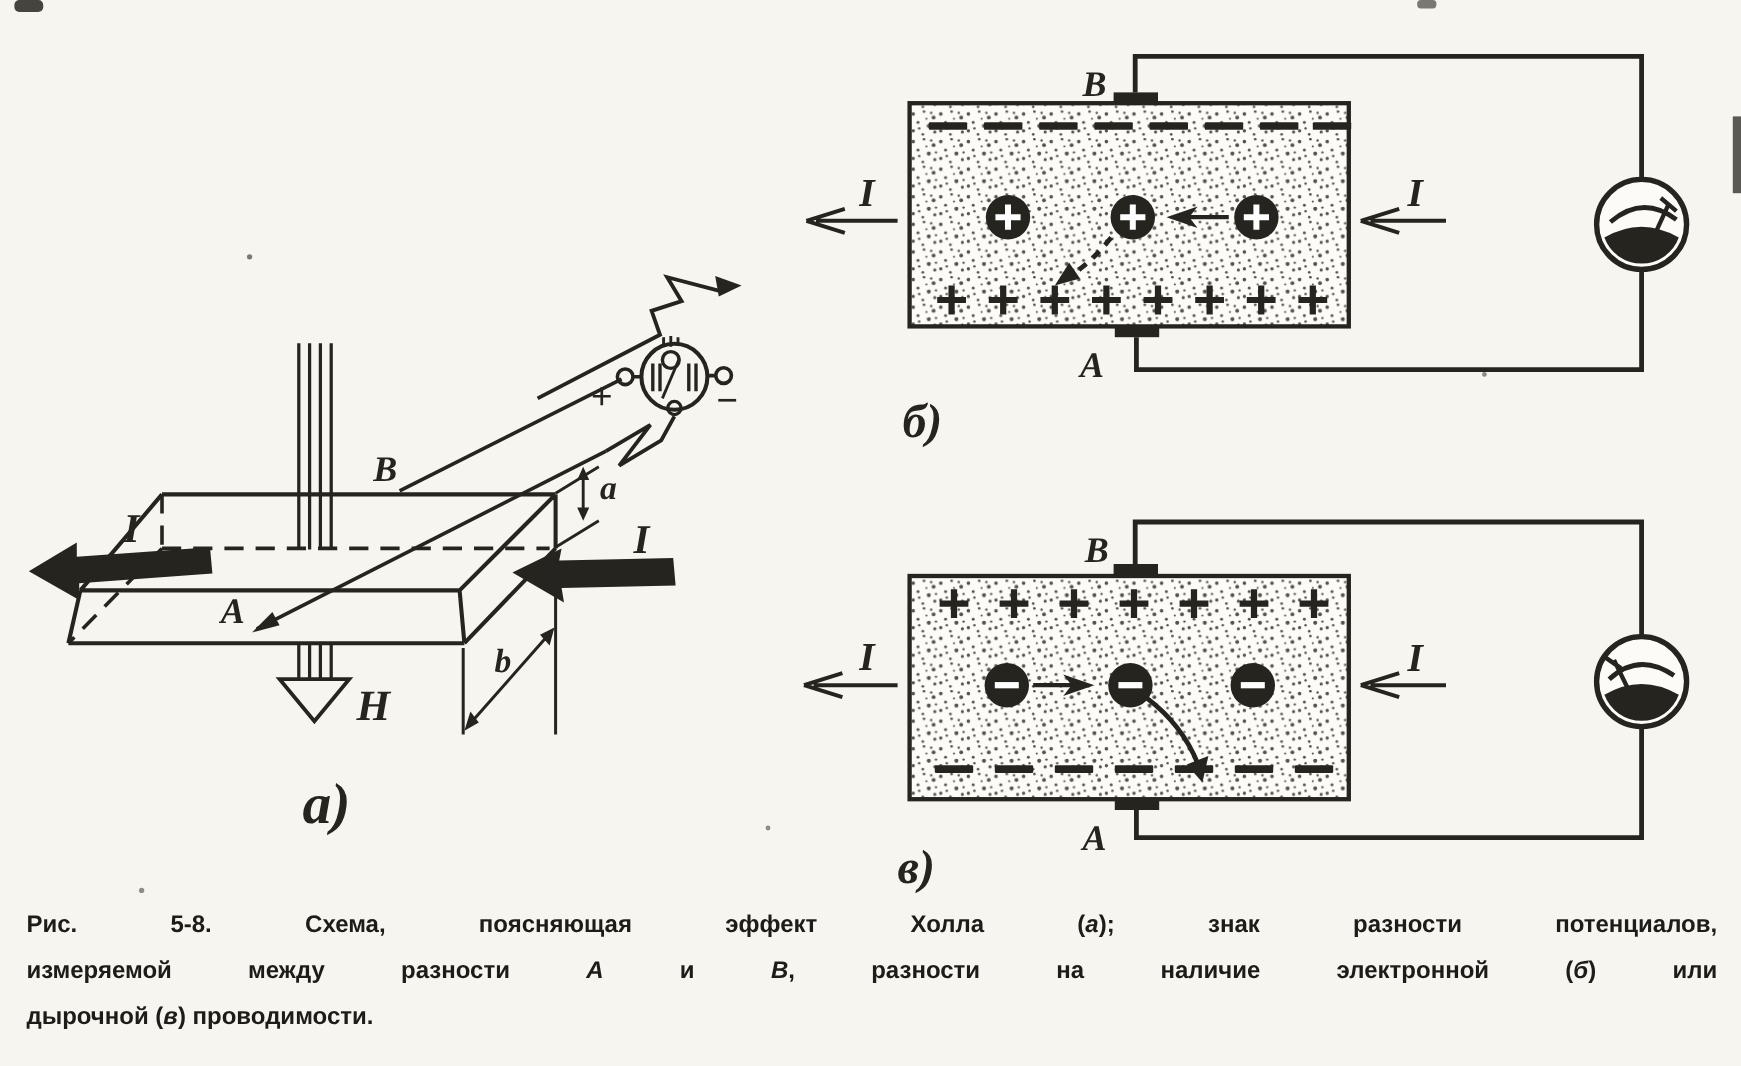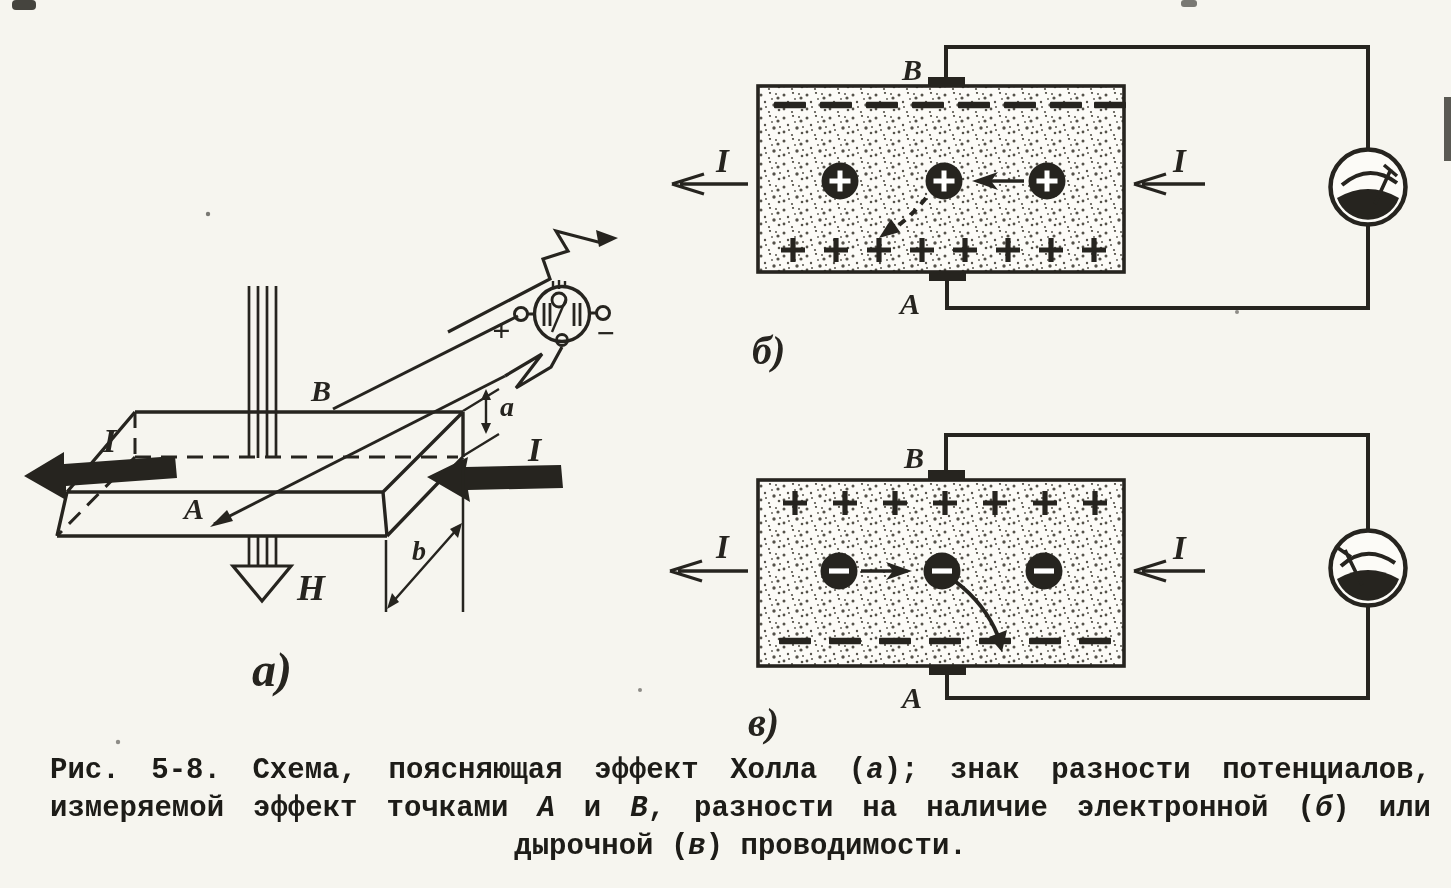--- a/index.html
+++ b/index.html
@@ -7,27 +7,26 @@
     width:1451px;height:888px;overflow:hidden;
     background:#f6f5ef;
     font-family:"Liberation Serif",serif;
     position:relative;
   }
   .stage{position:absolute;left:0;top:0;width:1451px;height:888px;}
   svg text{font-family:"Liberation Serif",serif;}
   .lbl{font-style:italic;font-weight:bold;fill:#26241f;}
   .caption{
     position:absolute;left:22px;right:20px;top:752px;
-    color:#1d1c18;font-weight:bold;font-size:29px;line-height:38px;
-    font-family:Liberation Mono, monospace;
-    margin-left:28px;
+    color:#1d1c18;font-weight:bold;font-size:20px;line-height:38px;
+    font-family:Liberation Sans, sans-serif;
   }
   .cap-line{display:block;}
   .cap-just{text-align:justify;text-align-last:justify;}
-  .cap-center{text-align:center;}
+  .cap-center{}
   .caption i{font-style:italic;}
 </style>
 </head>
 <body>
 
 <div class="stage">
 <svg width="1451" height="760" viewBox="0 0 1451 760">
   <defs>
     <pattern id="stipple" width="23" height="23" patternUnits="userSpaceOnUse">
       <g fill="#55524a">
@@ -244,16 +243,16 @@
     <circle cx="208" cy="214" r="2.2" opacity="0.6"></circle>
     <circle cx="640" cy="690" r="2" opacity="0.5"></circle>
     <circle cx="1237" cy="312" r="2" opacity="0.5"></circle>
     <circle cx="118" cy="742" r="2.2" opacity="0.5"></circle>
   </g>
 </svg>
 
 
 <div class="caption">
   <span class="cap-line cap-just"><span>Рис. 5-8. Схема, поясняющая эффект Холла (</span><i>а</i><span>); знак разности потенциалов,</span></span>
-  <span class="cap-line cap-just"><span>измеряемой эффект точками </span><i>А</i><span> и </span><i>В</i><span>, разности на наличие электронной (</span><i>б</i><span>) или</span></span>
+  <span class="cap-line cap-just"><span>измеряемой между разности </span><i>А</i><span> и </span><i>В</i><span>, разности на наличие электронной (</span><i>б</i><span>) или</span></span>
   <span class="cap-line cap-center"><span>дырочной (</span><i>в</i><span>) проводимости.</span></span>
 </div>
 </div>
 
 </body></html>

